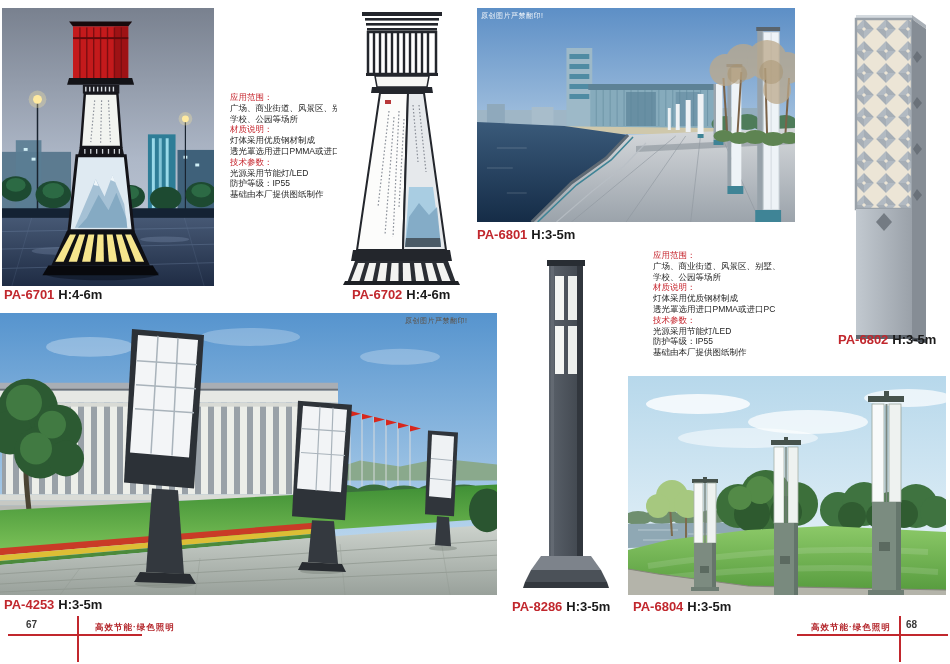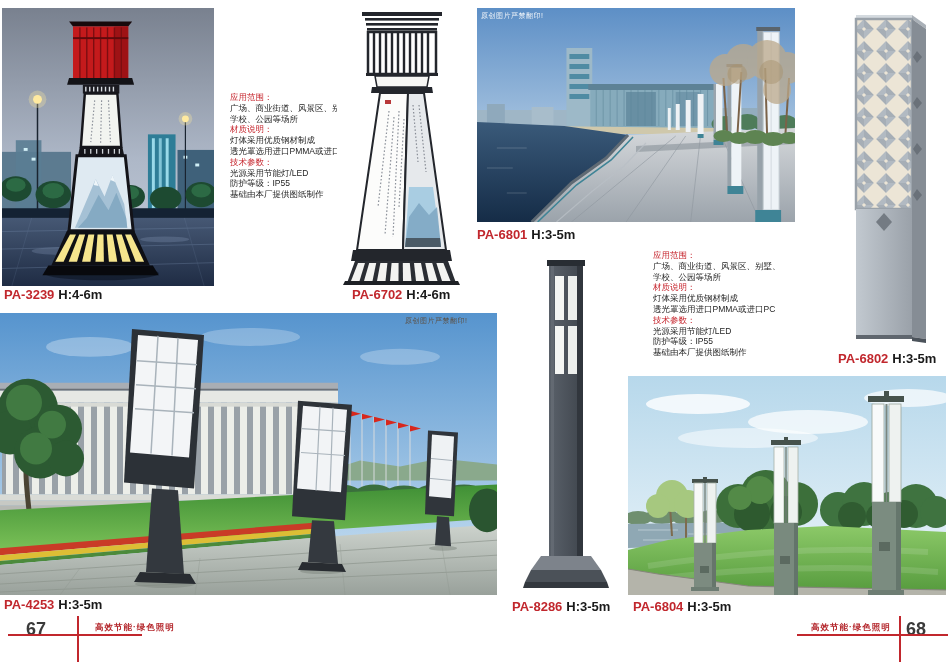--- a/index.html
+++ b/index.html
@@ -9,21 +9,21 @@
   .ph svg{display:block;width:100%;height:100%;}
   .plabel{position:absolute;font-size:13px;font-weight:bold;white-space:nowrap;}
   .plabel .code{color:#c1272d;text-align:right;}
   .plabel .hh{color:#1a1a1a;margin-left:4px;}
   .spec{position:absolute;width:140px;font-size:8.5px;line-height:10.8px;white-space:nowrap;}
   .spec .sh{color:#c5222a;font-weight:normal;}
   .spec .sb{color:#252525;}
   .wm{position:absolute;font-size:7px;letter-spacing:.5px;white-space:nowrap;}
   .wm-light{color:rgba(255,255,255,.9);}
   .wm-dark{color:#5c5044;}
-  .pgnum{position:absolute;font-size:18px;font-weight:bold;color:#3a3a3a;}
+  .pgnum{position:absolute;font-size:10px;font-weight:bold;color:#3a3a3a;}
   .slogan{position:absolute;font-size:8.5px;font-weight:bold;color:#b5292e;letter-spacing:1px;white-space:nowrap;padding-left:11px;}
   .redline-h{position:absolute;height:1.5px;background:#c1272d;}
   .redline-v{position:absolute;width:1.5px;background:#c1272d;}
 </style>
 </head>
 <body>
 
 <div class="page">
 
   <div class="ph" style="left:2px;top:8px;width:212px;height:278px">
@@ -116,21 +116,21 @@
             <polygon points="96.9,233 102.9,233 103.3,261 94.8,261"></polygon>
           <polygon points="106.2,233 112.2,233 116.9,261 108.4,261"></polygon>
             <polygon points="115.5,233 121.5,233 130.5,261 122,261"></polygon>
           <polygon points="124.8,233 130.8,233 144.1,261 135.6,261"></polygon>
         </g>
         <polygon points="47,265 153,265 159,275 41,275" fill="#08090d"></polygon>
       </g>
     </svg>
   </div>
   <div class="plabel" style="left:4px;top:287px">
-    <span class="code">PA-3239</span><span class="hh">H:4-6m</span>
+    <span class="code">PA-6701</span><span class="hh">H:4-6m</span>
   </div>
 
   <div class="spec" style="left:230px;top:92px">
     <div class="sh">应用范围：</div>
     <div class="sb">广场、商业街道、风景区、别墅、</div>
     <div class="sb">学校、公园等场所</div>
     <div class="sh">材质说明：</div>
     <div class="sb">灯体采用优质钢材制成</div>
     <div class="sb">透光罩选用进口PMMA或进口PC</div>
     <div class="sh">技术参数：</div>
@@ -337,21 +337,21 @@
       <g fill="#6a7179">
         <polygon points="75,44 80,50 75,56 71,50"></polygon>
           <polygon points="75,90 80,96 75,102 71,96"></polygon>
         <polygon points="75,136 80,142 75,148 71,142"></polygon>
           <polygon points="75,182 80,188 75,194 71,188"></polygon>
       </g>
       <rect x="14" y="328" width="56" height="4" fill="#5f666e"></rect>
       <polygon points="70,330 84,332 84,336 70,334" fill="#4c535b"></polygon>
     </svg>
   </div>
-  <div class="plabel" style="left:838px;top:351px">
+  <div class="plabel" style="left:838px;top:332px">
     <span class="code">PA-6802</span><span class="hh">H:3-5m</span>
   </div>
 
   <div class="ph" style="left:0;top:313px;width:497px;height:282px">
     <svg viewBox="0 0 497 283" preserveAspectRatio="none">
       <defs>
         <linearGradient id="sky3" x1="0" y1="0" x2="0" y2="1">
           <stop offset="0" stop-color="#5694ce"></stop>
             <stop offset="1" stop-color="#cfe4f4"></stop>
         </linearGradient>

